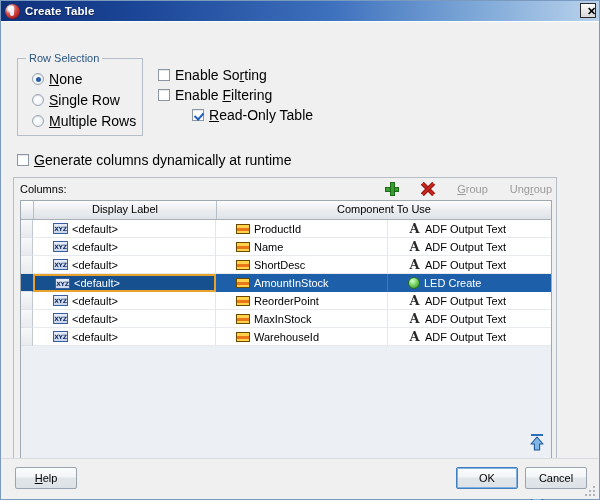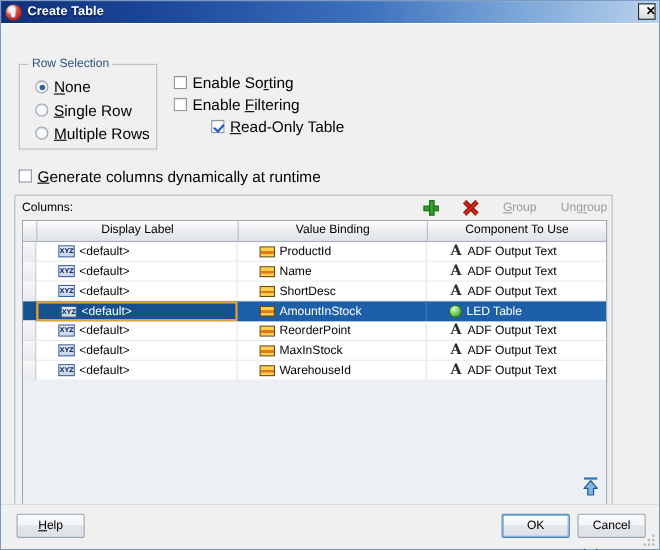--- a/index.html
+++ b/index.html
@@ -445,21 +445,20 @@
           <span class="icon-x"></span>
           <span class="link-disabled"><span class="mn">G</span>roup</span>
           <span class="link-disabled">Ung<span class="mn">r</span>oup</span>
         </div>
       </div>
 
       <div id="table-wrap">
         <div id="table-head">
           <div class="gutter"></div>
           <div class="th" style="flex:0 0 183px;">Display Label</div>
-          <div class="th" style="flex:0 0 172px;">Value Binding</div>
           <div class="th" style="flex:1 1 auto; border-right:none;">Component To Use</div>
         </div>
         <div id="table-body">
             <div class="trow">
               <div class="gutter"></div>
               <div class="td" style="flex: 0 0 183px;">
                 <span class="cell-icon icon-xyz">XYZ</span>
                 <span>&lt;default&gt;</span>
               </div>
               <div class="td" style="flex: 0 0 172px;">
@@ -506,21 +505,21 @@
               <div class="td focus-cell" style="flex: 0 0 183px;">
                 <span class="cell-icon icon-xyz">XYZ</span>
                 <span>&lt;default&gt;</span>
               </div>
               <div class="td" style="flex: 0 0 172px;">
                 <span class="cell-icon icon-attr"></span>
                 <span>AmountInStock</span>
               </div>
               <div class="td" style="flex: 1 1 auto; border-right: none;">
                 <span class="cell-icon icon-led"></span>
-                <span>LED Table</span>
+                <span>LED Create</span>
               </div>
             </div>
             <div class="trow">
               <div class="gutter"></div>
               <div class="td" style="flex: 0 0 183px;">
                 <span class="cell-icon icon-xyz">XYZ</span>
                 <span>&lt;default&gt;</span>
               </div>
               <div class="td" style="flex: 0 0 172px;">
                 <span class="cell-icon icon-attr"></span>

